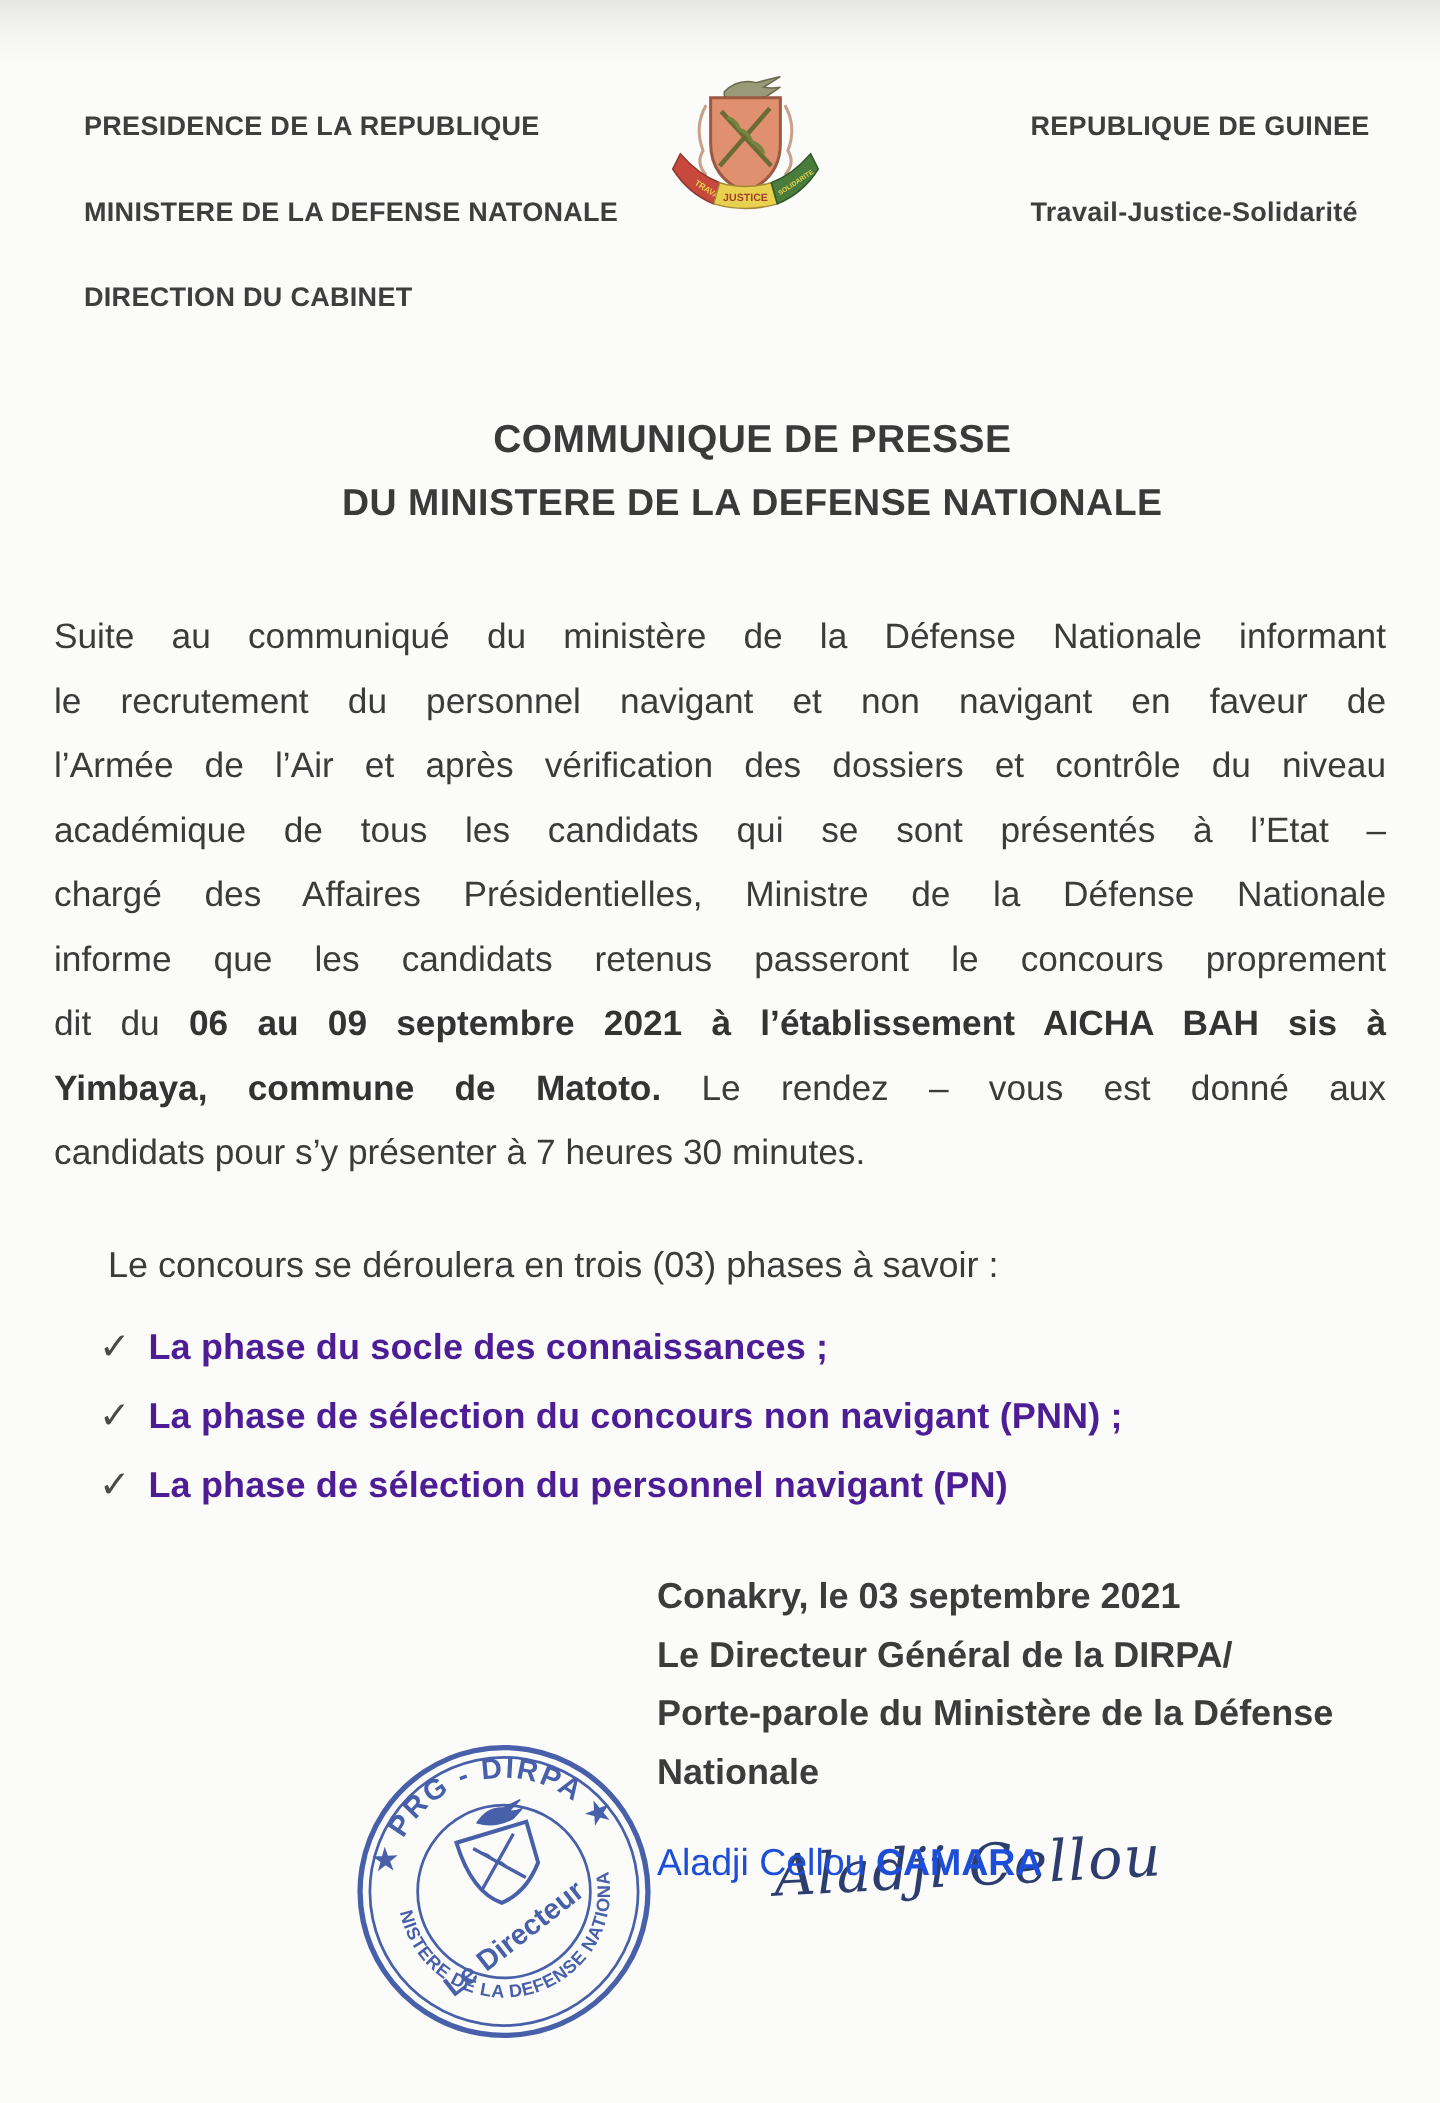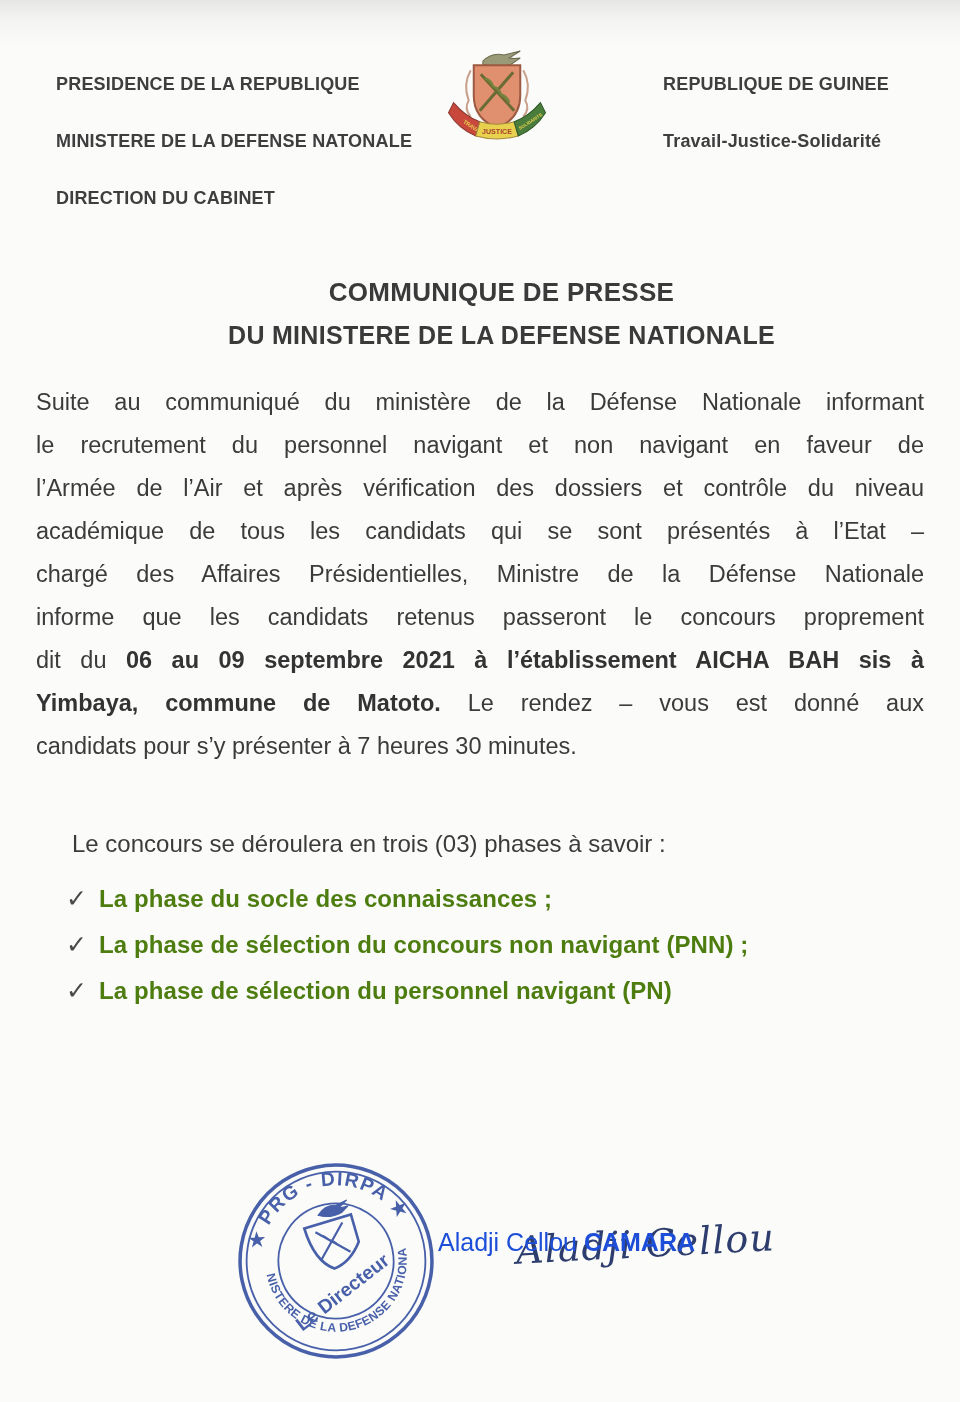--- a/index.html
+++ b/index.html
@@ -11,37 +11,37 @@
     padding-left:43px;
   }
   .scan-shade{
     position:absolute;left:0;top:0;width:100%;height:46px;
     background:linear-gradient(180deg,#e6e6e4 0%,#f3f3f1 40%,rgba(251,251,250,0) 100%);
     pointer-events:none;
   }
   
   .hdr-col{position:absolute;font-weight:bold;font-size:18px;letter-spacing:.2px;color:#3e3e3e;}
   .hdr-left{left:56px;top:74px;}
-  .hdr-right{left:663px;top:74px;}
+  .hdr-right{left:687px;top:74px;}
   .hdr-line{line-height:20px;margin-bottom:37px;white-space:nowrap;}
   .emblem{position:absolute;left:446px;top:48px;width:102px;height:96px;}
   
   .title{position:absolute;left:0;top:279px;width:100%;text-align:center;font-weight:bold;color:#3a3a3a;}
   .title-line1{font-size:26px;line-height:27px;letter-spacing:.3px;}
   .title-line2{font-size:25px;line-height:27px;margin-top:16px;letter-spacing:.3px;}
   
-  .para1{position:absolute;left:36px;top:381px;width:888px;font-size:23.5px;}
+  .para1{position:absolute;left:36px;top:403px;width:888px;font-size:23.5px;}
   .body-line{line-height:43px;text-align:justify;text-align-last:justify;white-space:normal;color:#3b3b3b;}
   .body-line.last{text-align-last:left;}
   .body-line .b{font-weight:bold;color:#333;}
   .para2{position:absolute;left:36px;top:829px;width:888px;font-size:24px;line-height:30px;color:#3b3b3b;margin-left:36px;}
   .phases{position:absolute;left:66px;top:884px;width:860px;}
   .phase-item{display:flex;align-items:baseline;margin-bottom:17px;line-height:28px;}
   .check{font-size:25px;color:#4a4a4a;margin-right:12px;font-weight:normal;}
-  .phase-label{font-weight:bold;font-size:24px;color:#4d7c0f;letter-spacing:.1px;}
+  .phase-label{font-weight:bold;font-size:24px;color:#4c1d95;letter-spacing:.1px;}
   
   .sig-block{position:absolute;left:438px;top:1051px;width:480px;font-weight:bold;font-size:24px;color:#3c3c3c;}
   .sig-block .line{line-height:27px;margin-bottom:12px;}
   .handwritten{
     position:absolute;left:516px;top:1222px;width:260px;
     font-family:"DejaVu Serif",serif;font-style:italic;font-size:38px;
     color:#2d3d6e;transform:rotate(-3deg);letter-spacing:1px;white-space:nowrap;
   }
   .printed-name{position:absolute;left:438px;top:1228px;font-size:25px;color:#1d4ed8;white-space:nowrap;}
   .printed-name .b{font-weight:bold;}
@@ -115,20 +115,26 @@
       <div class="phase-item">
         <span class="check">✓</span>
         <span class="phase-label">La phase de sélection du concours non navigant (PNN) ;</span>
       </div>
       <div class="phase-item">
         <span class="check">✓</span>
         <span class="phase-label">La phase de sélection du personnel navigant (PN)</span>
       </div>
     </div>
 
+  <div class="sig-block">
+      <div class="line">Conakry, le 03 septembre 2021</div>
+      <div class="line">Le Directeur Général de la DIRPA/</div>
+      <div class="line">Porte-parole du Ministère de la Défense</div>
+      <div class="line">Nationale</div>
+    </div>
 
   <div class="handwritten">Aladji Cellou</div>
 
   <div class="printed-name">
     <span>Aladji Cellou </span><span class="b">CAMARA</span>
   </div>
 
   <div class="stamp">
     <svg viewBox="0 0 200 200" width="202" height="202">
       <g transform="rotate(-12 100 100)">

